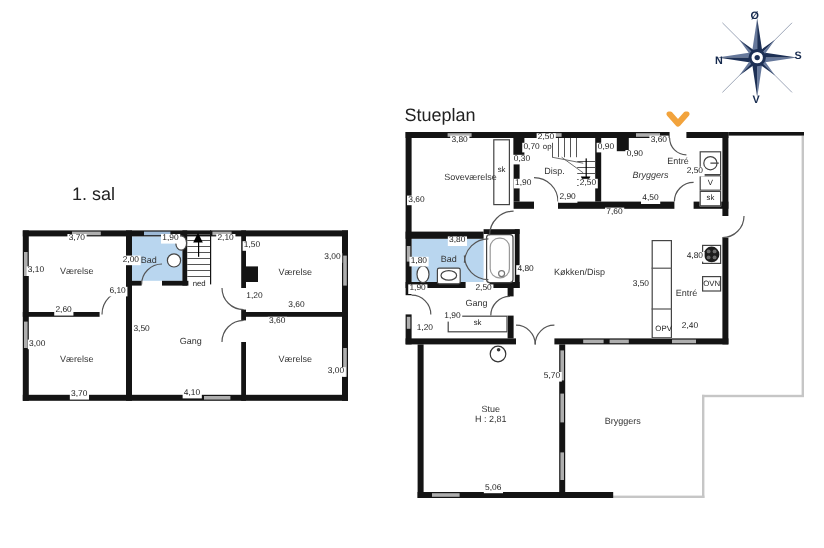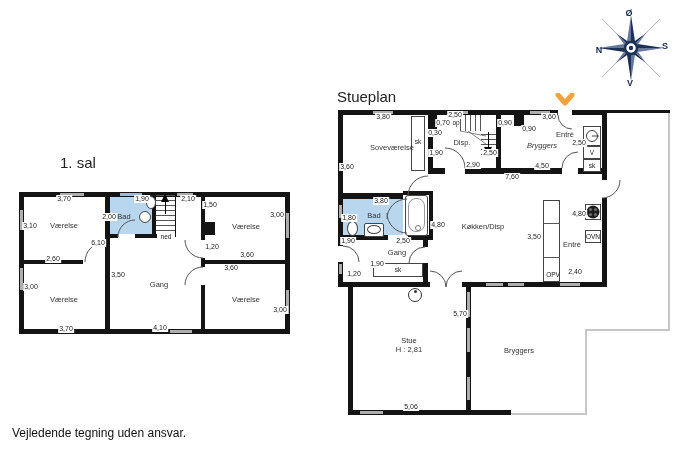--- a/index.html
+++ b/index.html
@@ -293,14 +293,13 @@
       </g>
       <circle cx="39" cy="42" r="6" fill="#fff" stroke="#1d3055" stroke-width="2.5"></circle>
       <circle cx="39" cy="42" r="2.2" fill="#1d3055"></circle>
     </svg>
   </div>
   <span class="compass-label" style="left:629px;top:8px;">Ø</span>
   <span class="compass-label" style="left:665px;top:41px;">S</span>
   <span class="compass-label" style="left:630px;top:78px;">V</span>
   <span class="compass-label" style="left:599px;top:45px;">N</span>
 
-  <div class="footer" style="left:12px;top:426px;">Vejledende tegning uden ansvar.</div>
 </div>
 
 </body></html>

